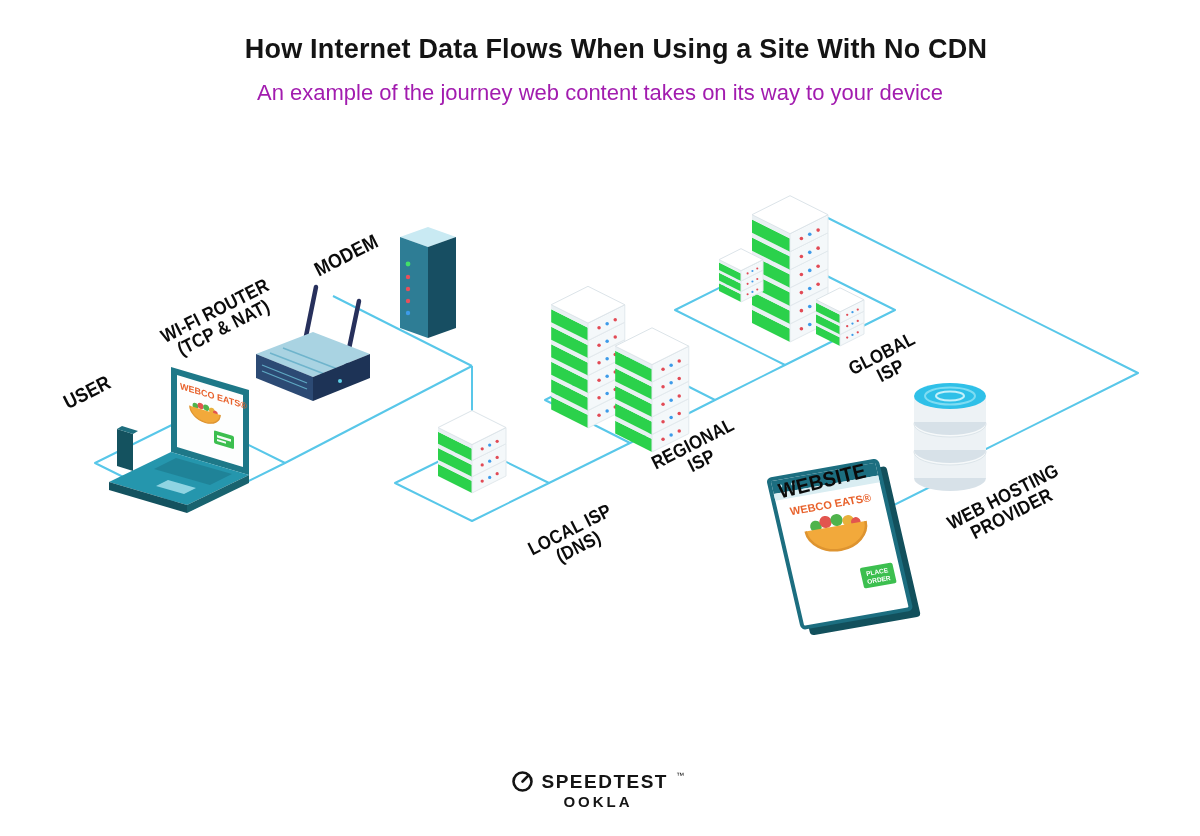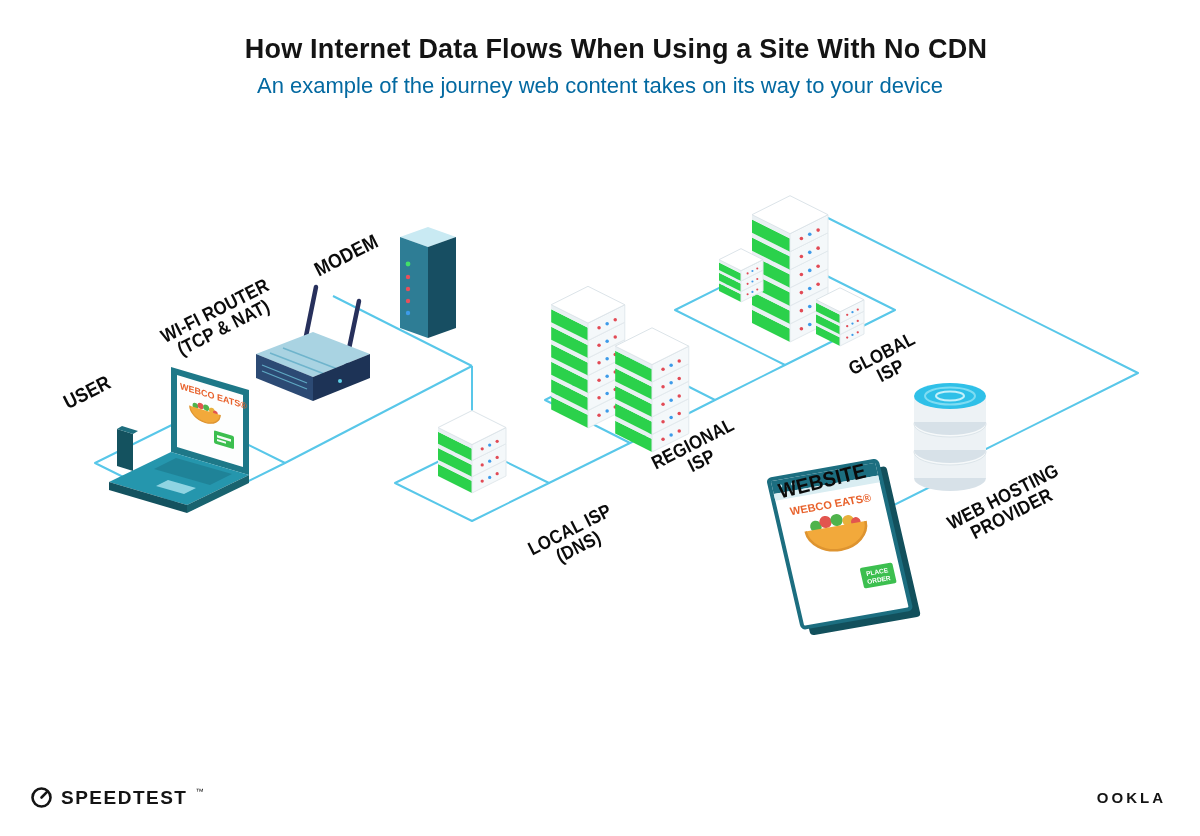--- a/index.html
+++ b/index.html
@@ -2,21 +2,21 @@
 <html style="--line-color: #58C7E9;"><head>
 <meta charset="utf-8">
 <style>
   html,body{margin:0;padding:0;background:#fff;}
   body{font-family:"Liberation Sans",sans-serif;}
   .canvas{position:relative;width:1200px;height:836px;background:#fff;overflow:hidden;}
 
   
   .header{position:absolute;top:34px;left:0;right:0;text-align:center;z-index:3;}
   .title{font-size:27px;font-weight:700;color:#141414;letter-spacing:.2px;margin-left:32px;}
-  .subtitle{font-size:22px;color:#0369a1;margin-top:8px;font-weight:400;}
+  .subtitle{font-size:22px;color:#a21caf;margin-top:15px;font-weight:400;}
 
   
   #scene{position:absolute;left:0;top:0;z-index:1;}
   .net path{fill:none;stroke:var(--line-color,#58C7E9);stroke-width:2;stroke-linejoin:round;}
 
   
   .lbl{position:absolute;z-index:3;width:170px;text-align:center;font-weight:700;color:#0B0B0B;
        line-height:1.0;transform:rotate(-27deg) scaleX(.88);letter-spacing:.2px;}
   .lbl .ln{display:block;}
   .lbl-website{transform:rotate(-14deg) scaleX(.92);}
@@ -28,22 +28,22 @@
   .browser-bar{height:13px;background:#1C6E80;display:flex;align-items:center;gap:3px;padding-left:6px;}
   .browser-bar .dot{width:3.5px;height:3.5px;border-radius:50%;background:#BFE8F0;}
   .browser-sub{height:7px;background:#D9EDF2;}
   .page-brand{color:#E8622C;font-weight:700;font-size:11px;text-align:center;margin-top:7px;white-space:nowrap;}
   .page-taco{display:block;margin:3px auto 0;width:64px;height:40px;}
   .page-btn{position:absolute;right:6px;bottom:26px;background:#3CBF4F;color:#fff;font-size:6.5px;
             font-weight:700;text-align:center;line-height:1.15;padding:3px 5px;border-radius:2px;}
   .page-btn span{display:block;}
 
   
-  .footer{position:absolute;left:30px;right:34px;top:786px;display:flex;justify-content:space-between;
-          align-items:center;z-index:3;}
+  .footer{position:absolute;left:30px;right:34px;top:770px;display:flex;justify-content:space-between;
+          align-items:center;z-index:3;flex-direction:column;}
   .st-brand{display:flex;align-items:center;gap:8px;font-size:19px;font-weight:700;letter-spacing:1.5px;color:#141414;}
   .st-tm{font-size:8px;vertical-align:top;position:relative;top:-6px;font-weight:400;}
   .ookla-brand{font-size:15px;font-weight:700;letter-spacing:3px;color:#141414;}
 </style>
 </head>
 <body>
 
 <div class="canvas">
 
   <div class="header">

